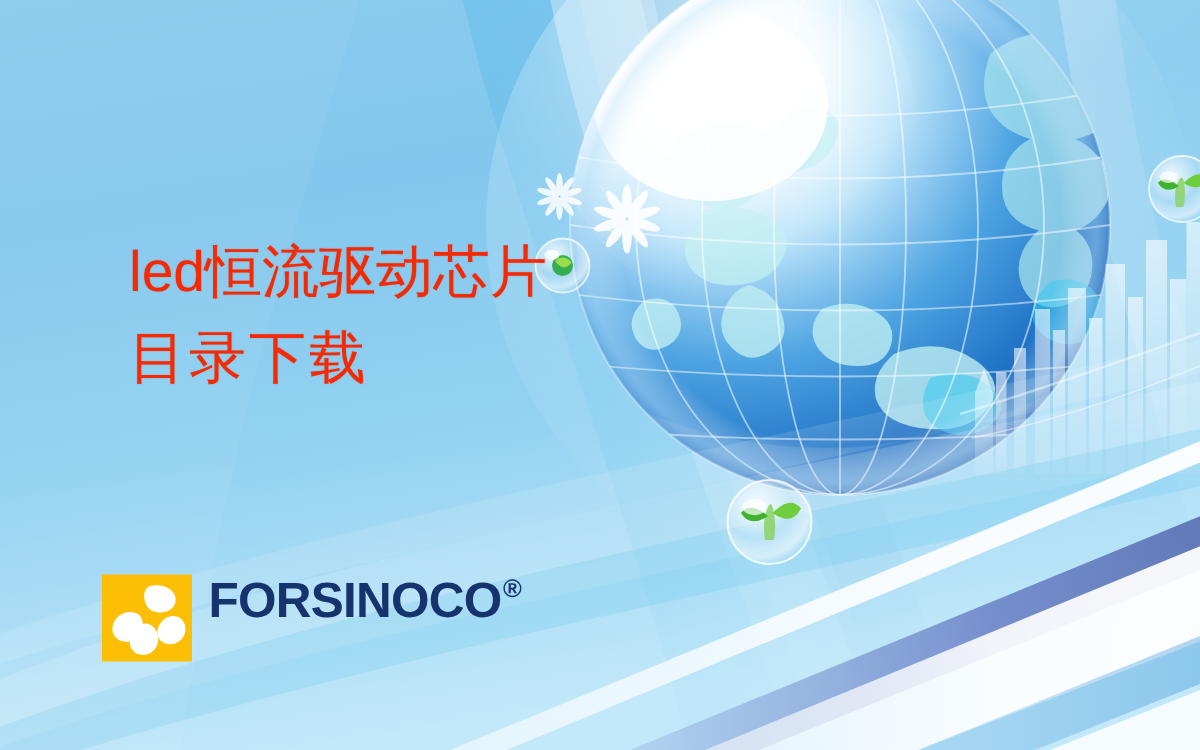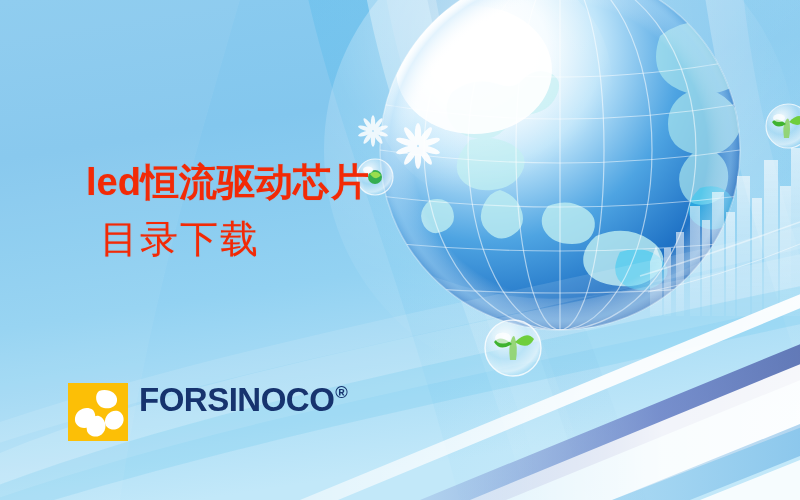--- a/index.html
+++ b/index.html
@@ -16,26 +16,26 @@
   .headline{
     position:absolute;
     left:86px; top:162px;
     color:#f22a06;
     line-height:1.08;
     white-space:nowrap;
     text-shadow:0 0 1px rgba(242,42,6,.35);
   }
   .hl-line1{
     font-family:"Liberation Sans","DejaVu Sans",sans-serif;
-    font-size:38px;font-weight:700;letter-spacing:0px;
+    font-size:38px;font-weight:400;letter-spacing:0px;
   }
   .hl-line2{
     font-family:"Liberation Serif","DejaVu Serif",serif;
     font-size:38px;font-weight:400;
-    margin-top:16px;margin-left:14px;letter-spacing:2px;
+    margin-top:16px;letter-spacing:2px;
   }
 
   
   .logo{
     position:absolute;left:68px;top:383px;
     display:flex;align-items:flex-start;
   }
   .logo-mark{
     width:60px;height:58px;background:#fcbf06;
     flex:0 0 auto;position:relative;

